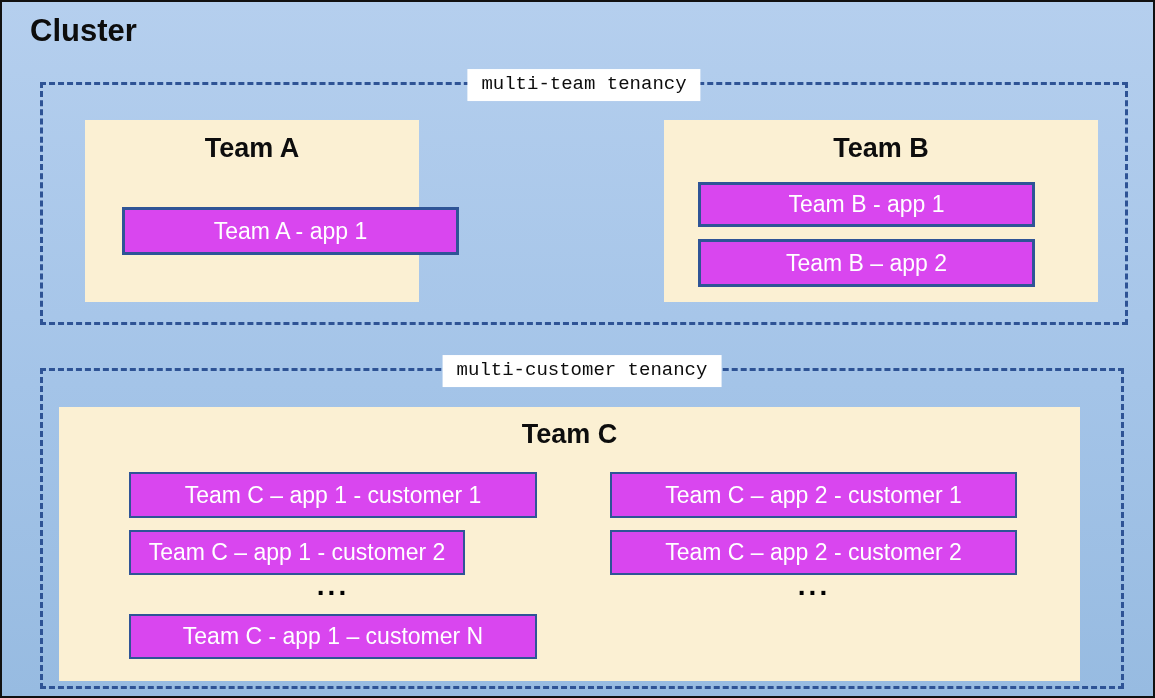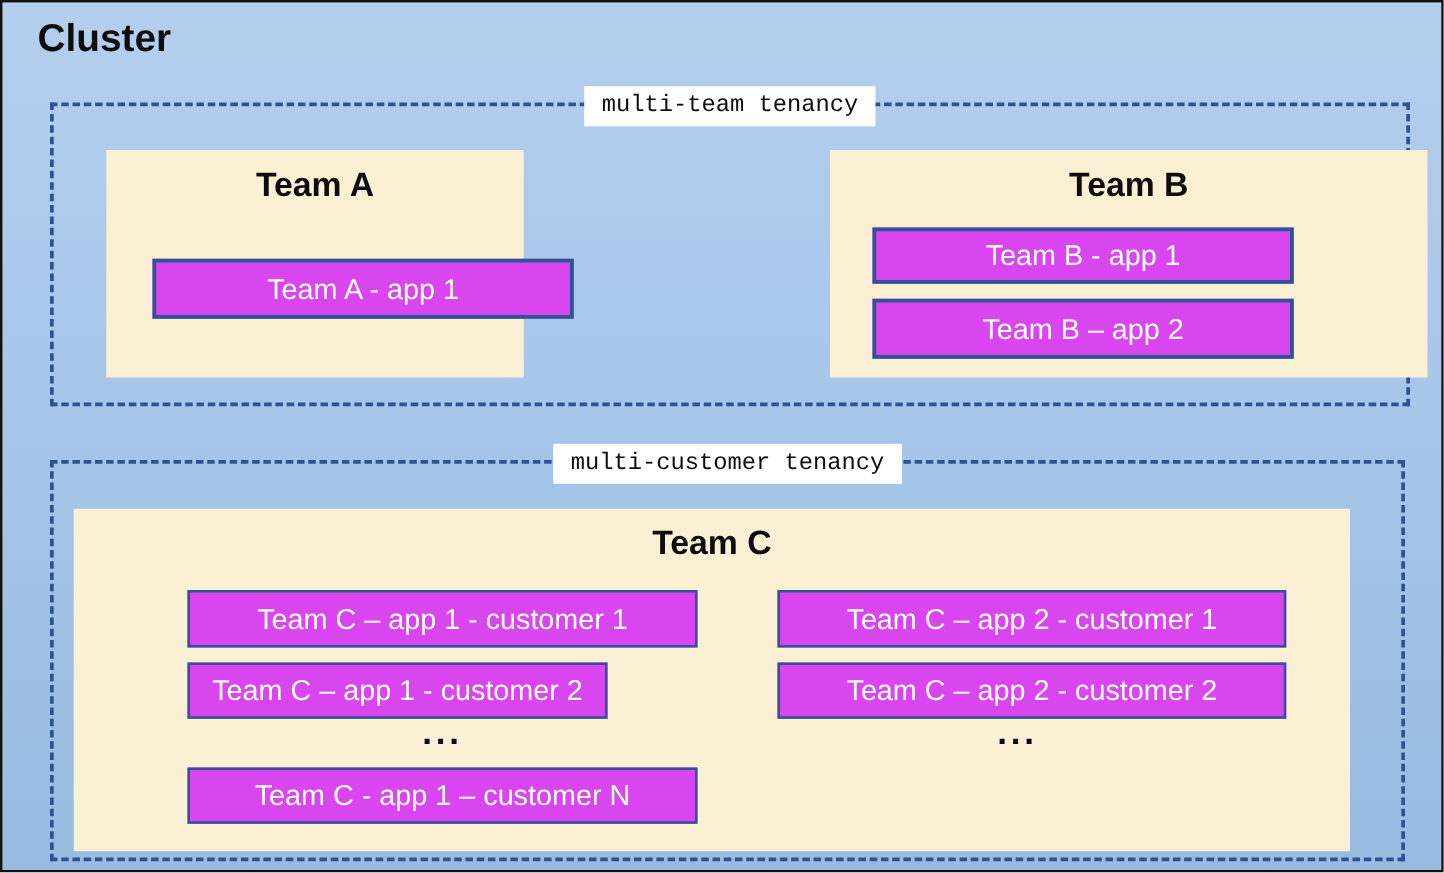--- a/index.html
+++ b/index.html
@@ -35,21 +35,21 @@
     padding: 5px 14px 6px 14px;
     white-space: nowrap;
     line-height: 1.1;
     font-family: Liberation Mono, monospace;
   }
   .team-box {
     position: absolute;
     background: #fbf0d3;
   }
   .team-box.team-a { left: 42px;  top: 35px; width: 334px;  height: 182px; }
-  .team-box.team-b { left: 621px; top: 35px; width: 478px;  height: 182px; }
+  .team-box.team-b { left: 621px; top: 35px; width: 434px;  height: 182px; }
   .team-box.team-c { left: 16px;  top: 36px; width: 1021px; height: 274px; }
   .team-title {
     position: absolute; left: 0; right: 0; text-align: center;
     font-size: 27px; font-weight: 700; color: #0d0d0d;
   }
   .team-a .team-title, .team-b .team-title { top: 13px; }
   .team-c .team-title { top: 12px; }
   .app-box {
     position: absolute;
     background: #d946ef;
@@ -59,26 +59,26 @@
     font-size: 23px;
     white-space: nowrap;
   }
   .team-c .app-box { border-width: 2px; }
   
   .app-a1 { left: 37px; top: 87px; width: 337px; height: 48px; }
   
   .app-b1 { left: 34px; top: 62px;  width: 337px; height: 45px; }
   .app-b2 { left: 34px; top: 119px; width: 337px; height: 48px; }
   
-  .col1 { left: 70px; margin-left: 21px; }
+  .col1 { left: 70px; }
   .col2 { left: 551px; }
   .app-c-r1 { top: 65px;  width: 408px; height: 46px; }
   .app-c-r2 { top: 123px; width: 336px; height: 45px; }
   .app-c-rn { top: 207px; width: 408px; height: 45px; }
-  .col2.app-c-r1, .col2.app-c-r2, .col2.app-c-rn { width: 407px; margin-left: 12px; }
+  .col2.app-c-r1, .col2.app-c-r2, .col2.app-c-rn { width: 407px; }
   .ellipsis {
     position: absolute; top: 165px; width: 408px;
     text-align: center;
     font-size: 28px; font-weight: 700; color: #000000;
     letter-spacing: 3px; line-height: 1;
   }
 </style>
 </head>
 <body>
 

